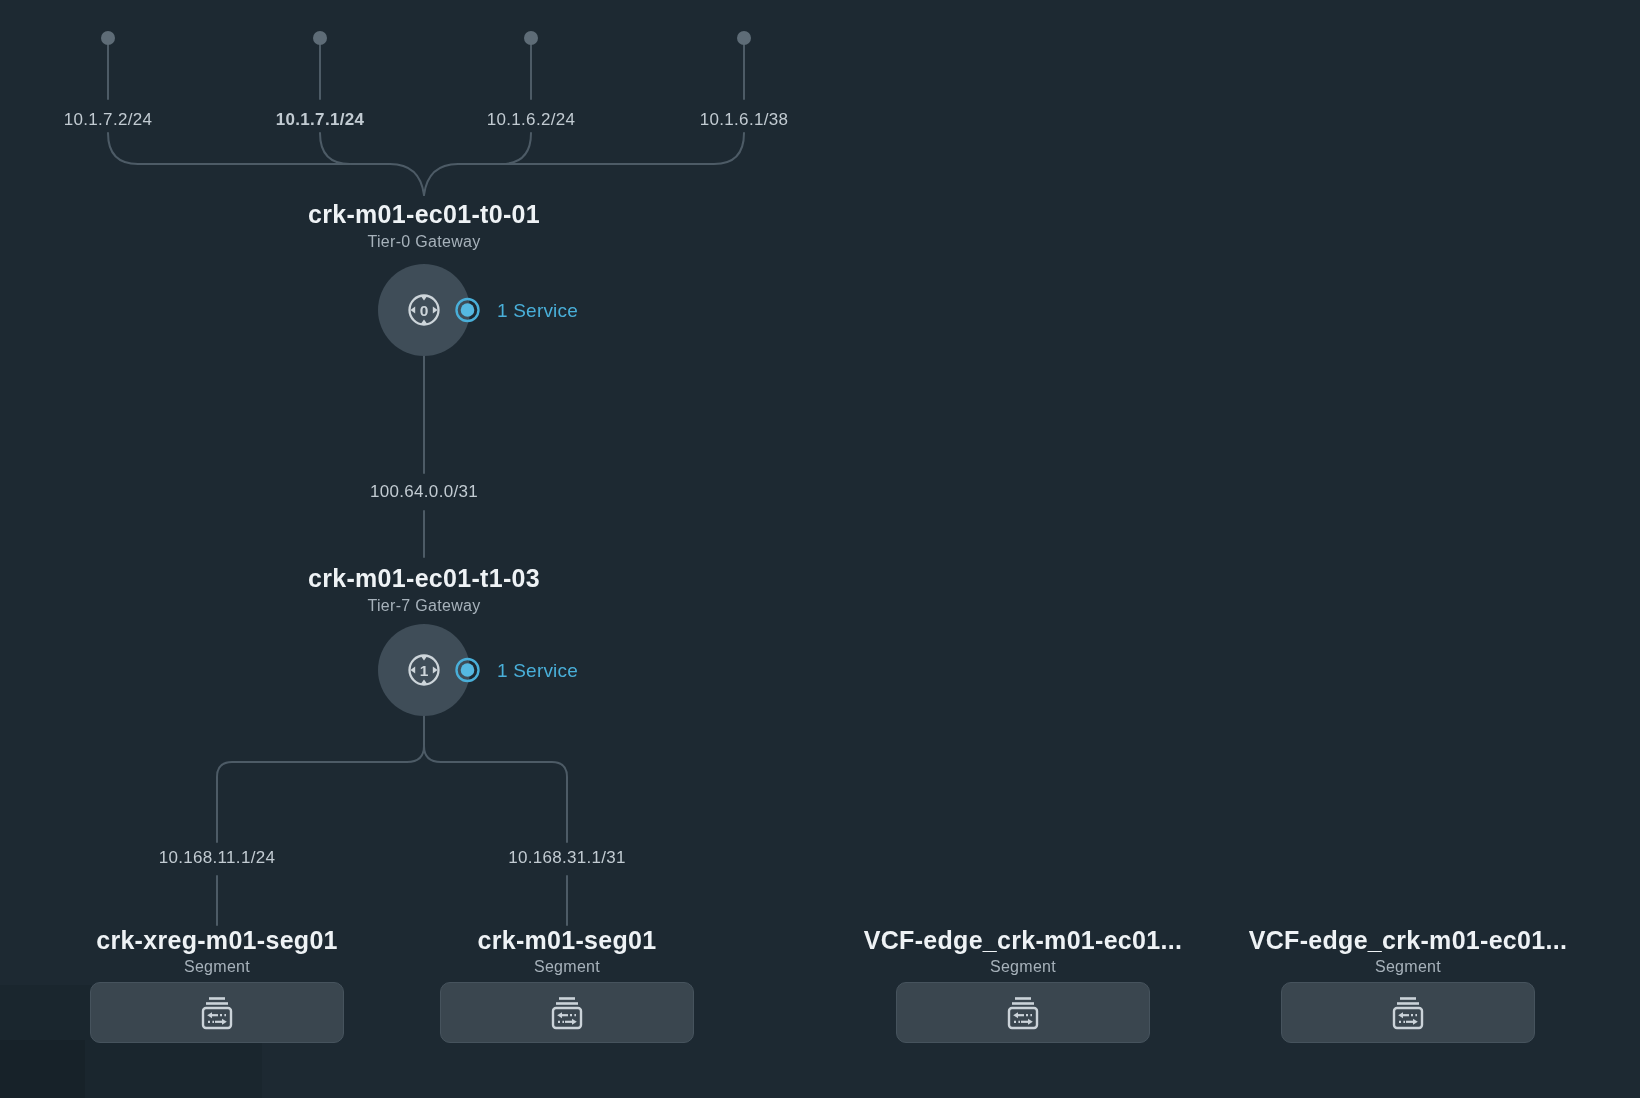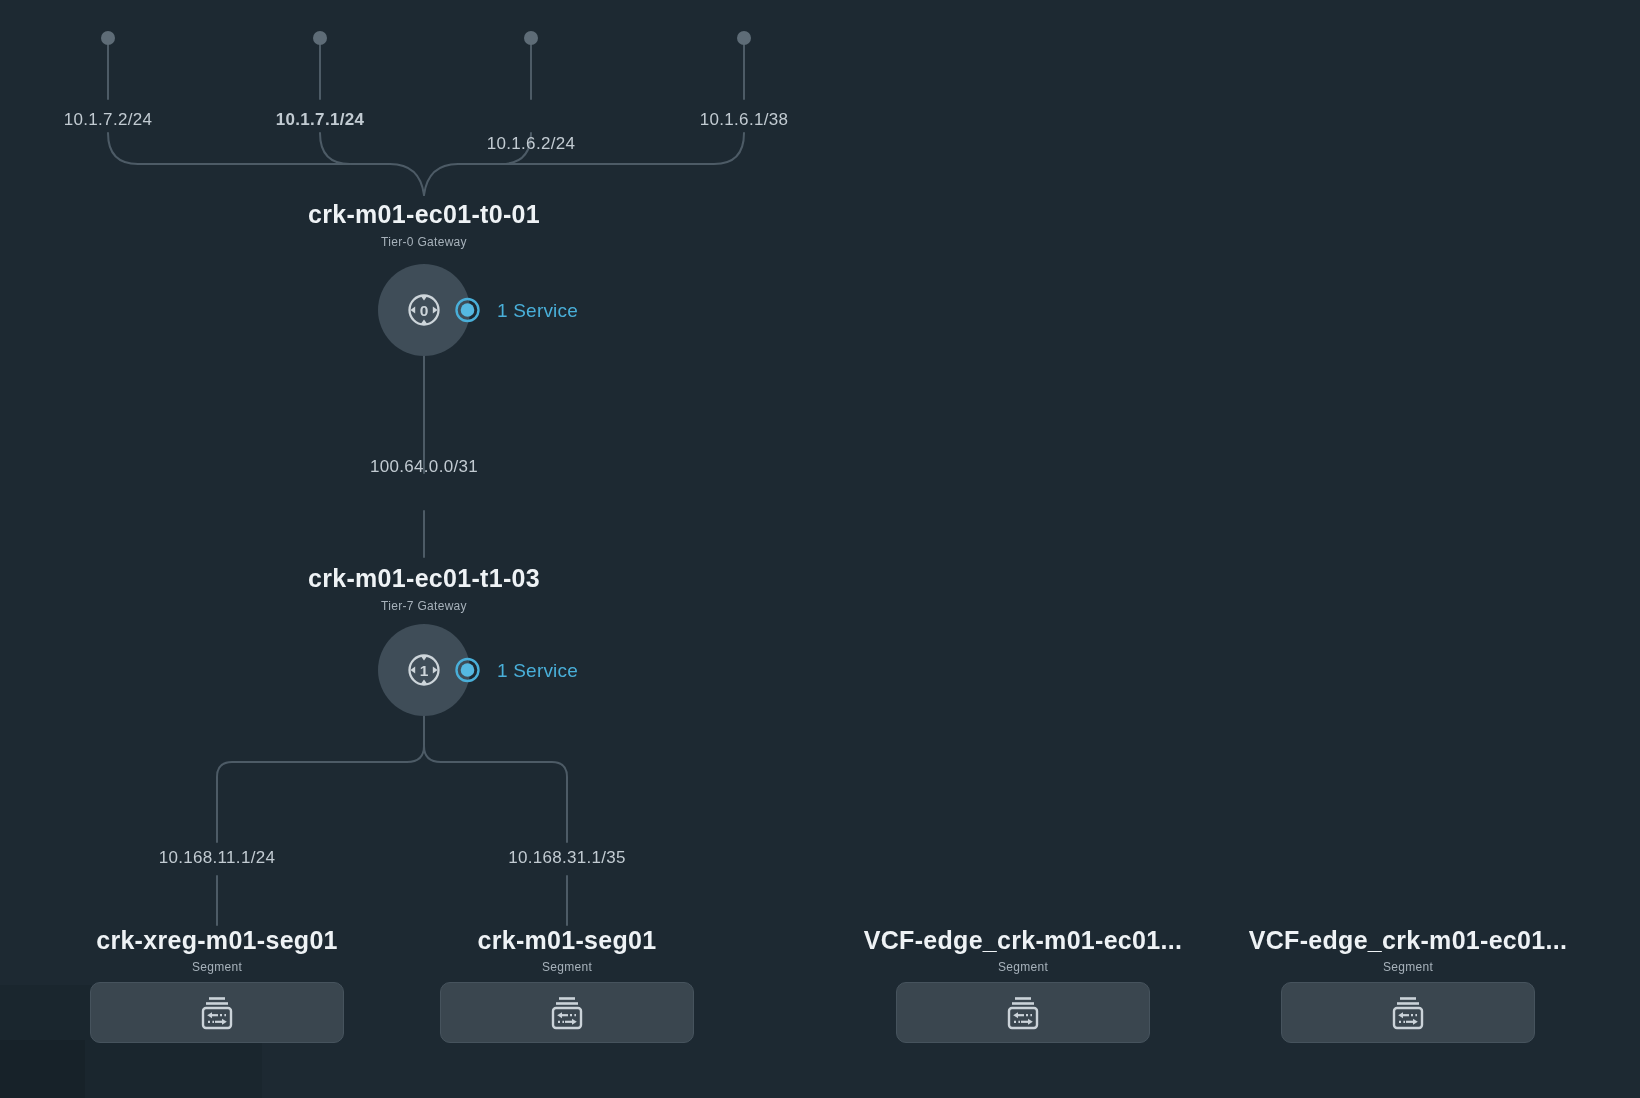--- a/index.html
+++ b/index.html
@@ -13,21 +13,21 @@
   .patch{position:absolute;background:rgba(0,0,0,0.07);pointer-events:none;}
   svg.links{position:absolute;left:0;top:0;}
   .lbl{
     position:absolute;
     transform:translate(-50%,-50%);
     white-space:nowrap;
     text-align:center;
   }
   .ip{font-size:17px;color:#c2cbd2;letter-spacing:.3px;}
   .node-title{font-size:25px;font-weight:700;color:#eef2f5;letter-spacing:.3px;}
-  .node-sub{font-size:12px;color:#a7b2bb;letter-spacing:.3px;}
+  .node-sub{font-size:16px;color:#a7b2bb;letter-spacing:.3px;}
   .gw-circle{
     position:absolute;
     width:92px;height:92px;border-radius:50%;
     background:#3f4d58;
     display:flex;align-items:center;justify-content:center;
     cursor:pointer;
   }
   .svc{
     position:absolute;
     transform:translateY(-50%);
@@ -80,21 +80,21 @@
     <g fill="#5e6c77">
       <circle cx="108" cy="38" r="7"></circle>
       <circle cx="320" cy="38" r="7"></circle>
       <circle cx="531" cy="38" r="7"></circle>
       <circle cx="744" cy="38" r="7"></circle>
     </g>
   </svg>
 
   <div class="lbl ip" style="left:108px;top:120px;">10.1.7.2/24</div>
   <div class="lbl ip" style="left:320px;top:120px;font-weight:bold;">10.1.7.1/24</div>
-  <div class="lbl ip" style="left:531px;top:120px;margin-top:24px;">10.1.6.2/24</div>
+  <div class="lbl ip" style="left:531px;top:120px;">10.1.6.2/24</div>
   <div class="lbl ip" style="left:744px;top:120px;">10.1.6.1/38</div>
 
   <div class="lbl node-title" style="left:424px;top:214px;">crk-m01-ec01-t0-01</div>
   <div class="lbl node-sub" style="left:424px;top:242px;">Tier-0 Gateway</div>
 
   <div class="gw-circle" style="left:378px;top:264px;">
     <svg width="46" height="46" viewBox="0 0 46 46">
       <circle cx="23" cy="23" r="14.5" stroke="#cdd5da" stroke-width="2.3" fill="none"></circle>
       <text x="23" y="28.5" font-size="15.5" font-weight="bold" fill="#cdd5da" text-anchor="middle" font-family="Liberation Sans, sans-serif">0</text>
       <g fill="#cdd5da">
@@ -107,21 +107,21 @@
   </div>
 
   <div class="svc" style="left:454px;top:310px;">
     <svg width="27" height="27" viewBox="0 0 27 27">
       <circle cx="13.5" cy="13.5" r="11" stroke="#49afd9" stroke-width="2.4" fill="none"></circle>
       <circle cx="13.5" cy="13.5" r="6.8" fill="#55b9e2"></circle>
     </svg>
     <span>1 Service</span>
   </div>
 
-  <div class="lbl ip" style="left:424px;top:467px;">100.64.0.0/31</div>
+  <div class="lbl ip" style="left:424px;top:492px;">100.64.0.0/31</div>
 
   <div class="lbl node-title" style="left:424px;top:578px;">crk-m01-ec01-t1-03</div>
   <div class="lbl node-sub" style="left:424px;top:606px;">Tier-7 Gateway</div>
 
   <div class="gw-circle" style="left:378px;top:624px;">
     <svg width="46" height="46" viewBox="0 0 46 46">
       <circle cx="23" cy="23" r="14.5" stroke="#cdd5da" stroke-width="2.3" fill="none"></circle>
       <text x="23" y="28.5" font-size="15.5" font-weight="bold" fill="#cdd5da" text-anchor="middle" font-family="Liberation Sans, sans-serif">1</text>
       <g fill="#cdd5da">
         <path d="M19.6,8.8 H26.4 L23,13.6 Z"></path>
@@ -134,21 +134,21 @@
 
   <div class="svc" style="left:454px;top:670px;">
     <svg width="27" height="27" viewBox="0 0 27 27">
       <circle cx="13.5" cy="13.5" r="11" stroke="#49afd9" stroke-width="2.4" fill="none"></circle>
       <circle cx="13.5" cy="13.5" r="6.8" fill="#55b9e2"></circle>
     </svg>
     <span>1 Service</span>
   </div>
 
   <div class="lbl ip" style="left:217px;top:858px;">10.168.11.1/24</div>
-  <div class="lbl ip" style="left:567px;top:858px;">10.168.31.1/35</div>
+  <div class="lbl ip" style="left:567px;top:858px;">10.168.31.1/31</div>
 
   <div class="lbl node-title" style="left:217px;top:940px;">crk-xreg-m01-seg01</div>
   <div class="lbl node-sub" style="left:217px;top:967px;">Segment</div>
   <div class="seg-box" style="left:90px;top:982px;">
     <svg width="42" height="38" viewBox="0 0 42 38">
       <g stroke="#cbd3d9" fill="none">
         <line x1="13" y1="4.5" x2="29" y2="4.5" stroke-width="2.6"></line>
         <line x1="10" y1="9.5" x2="32" y2="9.5" stroke-width="2.6"></line>
         <rect x="7" y="14" width="28" height="20" rx="3" stroke-width="2.4"></rect>
         <line x1="16" y1="21.2" x2="22" y2="21.2" stroke-width="2.2"></line>

